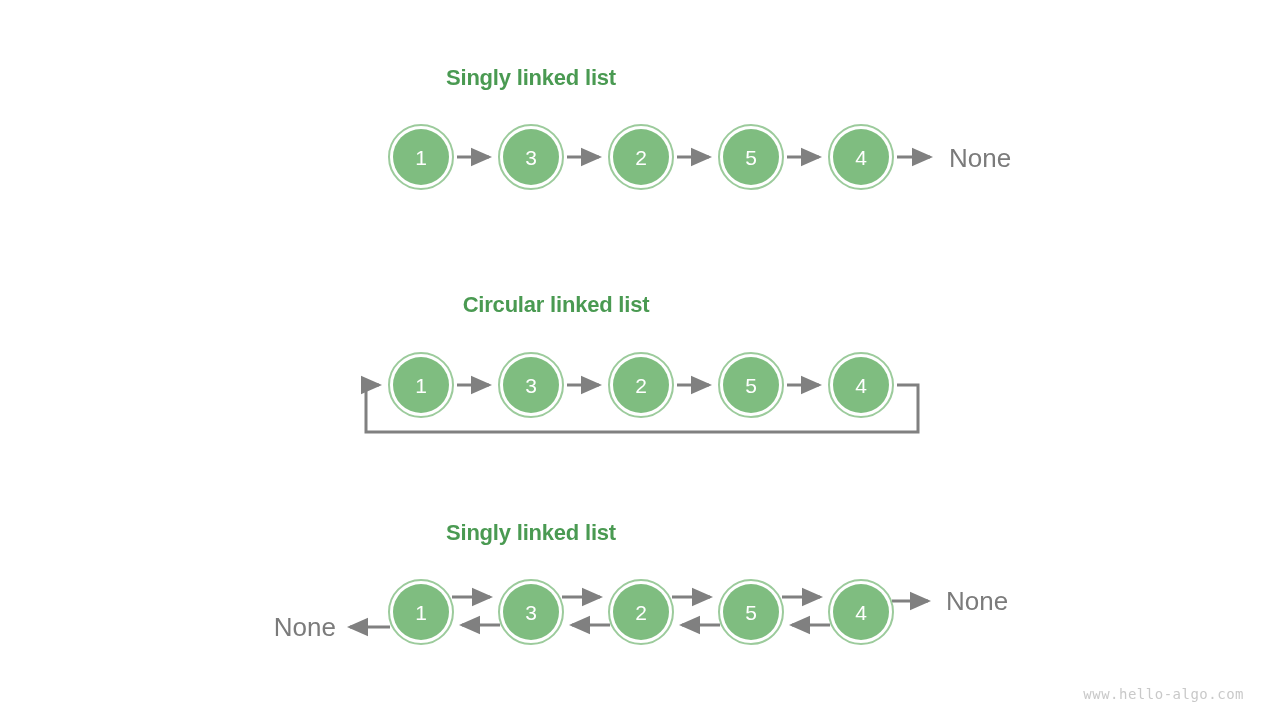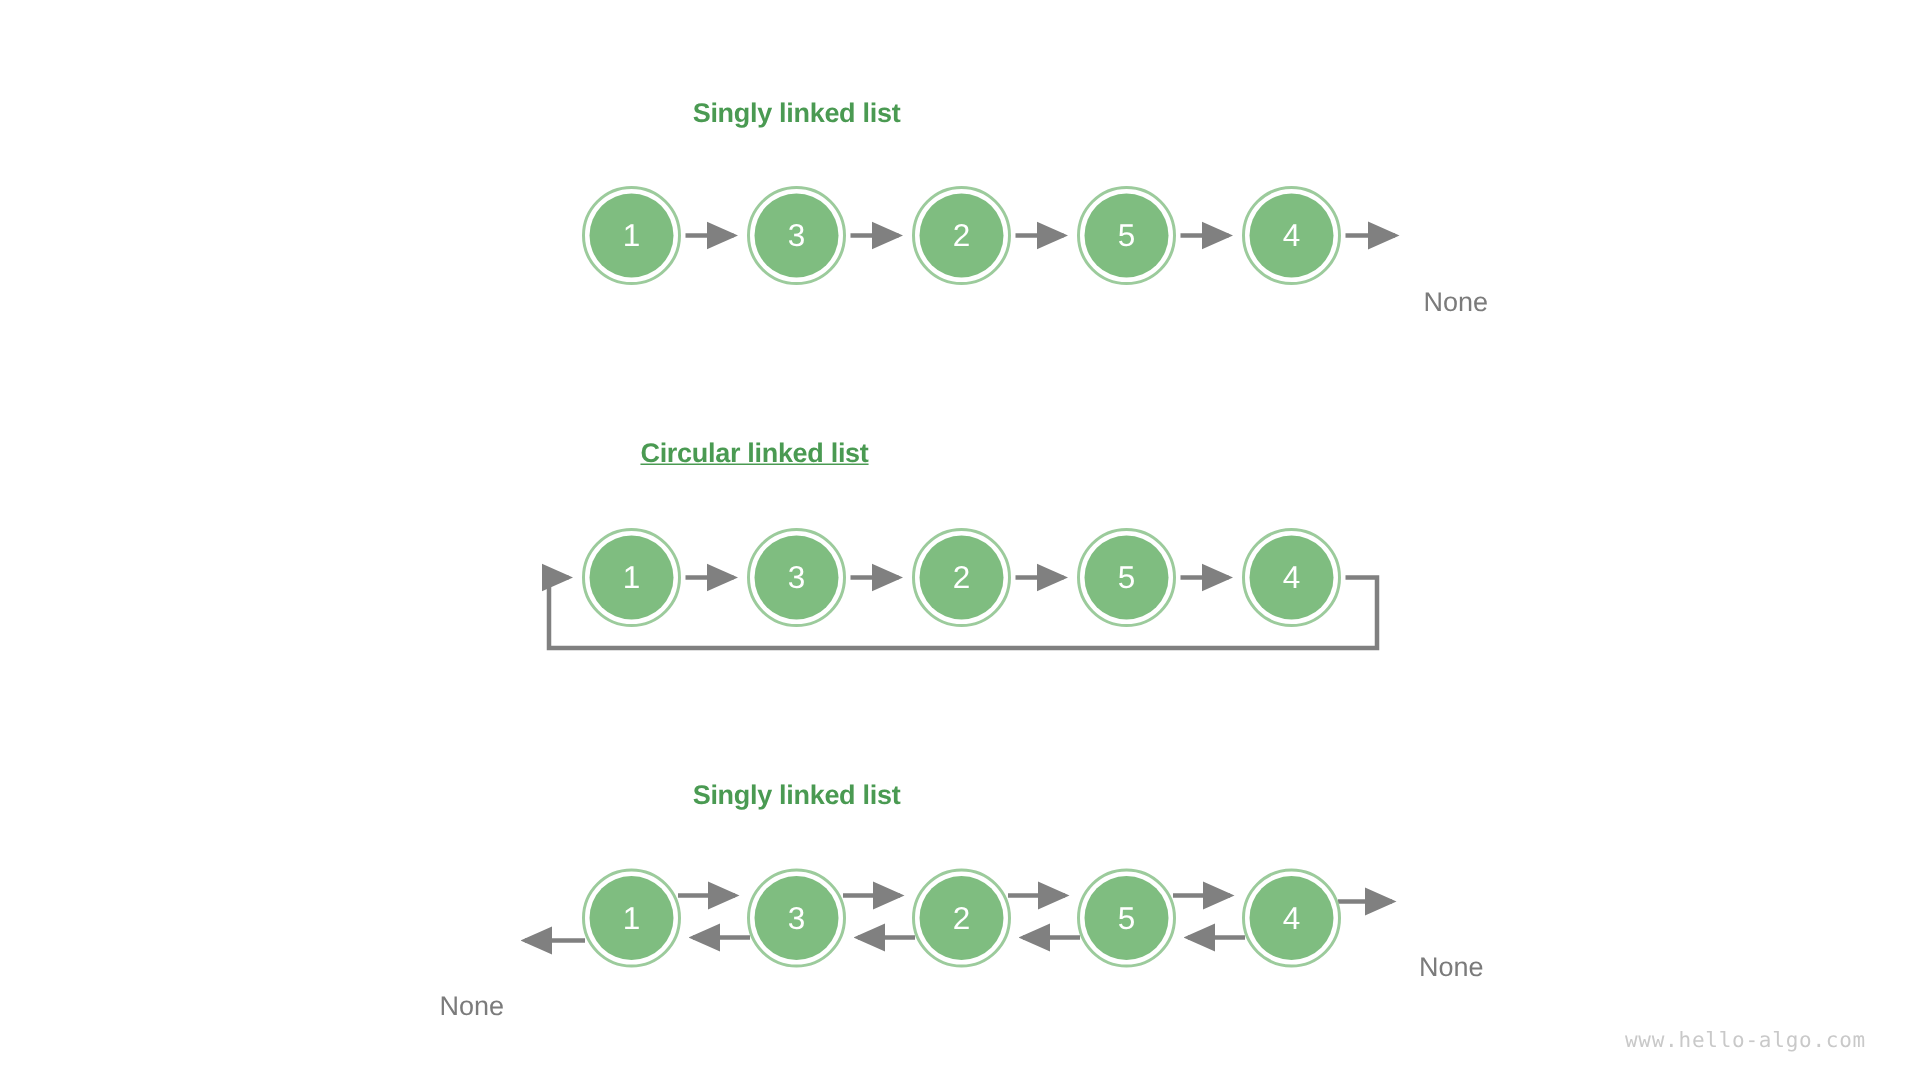--- a/index.html
+++ b/index.html
@@ -18,21 +18,21 @@
     position: absolute;
     left: 0;
     top: 0;
     width: 1280px;
     height: 720px;
   }
   .section-title {
     position: absolute;
     font-family: "Liberation Sans", sans-serif;
     font-weight: bold;
-    font-size: 18px;
+    font-size: 22px;
     color: #4a9a52;
     white-space: nowrap;
     letter-spacing: -0.2px;
     transform: translateX(-50%);
   }
   .node {
     position: absolute;
     width: 66px;
     height: 66px;
     border-radius: 50%;
@@ -56,25 +56,24 @@
   .node .val {
     color: #ffffff;
     font-family: "Liberation Sans", sans-serif;
     font-size: 21px;
     line-height: 1;
     font-weight: normal;
   }
   .none-label {
     position: absolute;
     font-family: "Liberation Sans", sans-serif;
-    font-size: 18px;
+    font-size: 26px;
     color: #7b7b7b;
     white-space: nowrap;
     transform: translateY(-50%);
-    margin-top: 44px;
   }
   .none-label.right-aligned {
     transform: translate(-100%, -50%);
   }
   .watermark {
     position: absolute;
     right: 36px;
     bottom: 18px;
     font-family: "DejaVu Sans Mono", monospace;
     font-size: 14px;
@@ -160,21 +159,21 @@
       <span class="val">5</span>
     </div>
   </div>
   <div class="node" style="left:861px; top:157px;">
     <div class="disc">
       <span class="val">4</span>
     </div>
   </div>
   <div class="none-label" style="left:949px; top:158px;">None</div>
 
-  <div class="section-title" style="left:503px; top:292px;text-decoration:underline;">Circular linked list</div>
+  <div class="section-title" style="left:556px; top:292px;">Circular linked list</div>
 
   <div class="node" style="left:421px; top:385px;">
     <div class="disc">
       <span class="val">1</span>
     </div>
   </div>
   <div class="node" style="left:531px; top:385px;">
     <div class="disc">
       <span class="val">3</span>
     </div>

